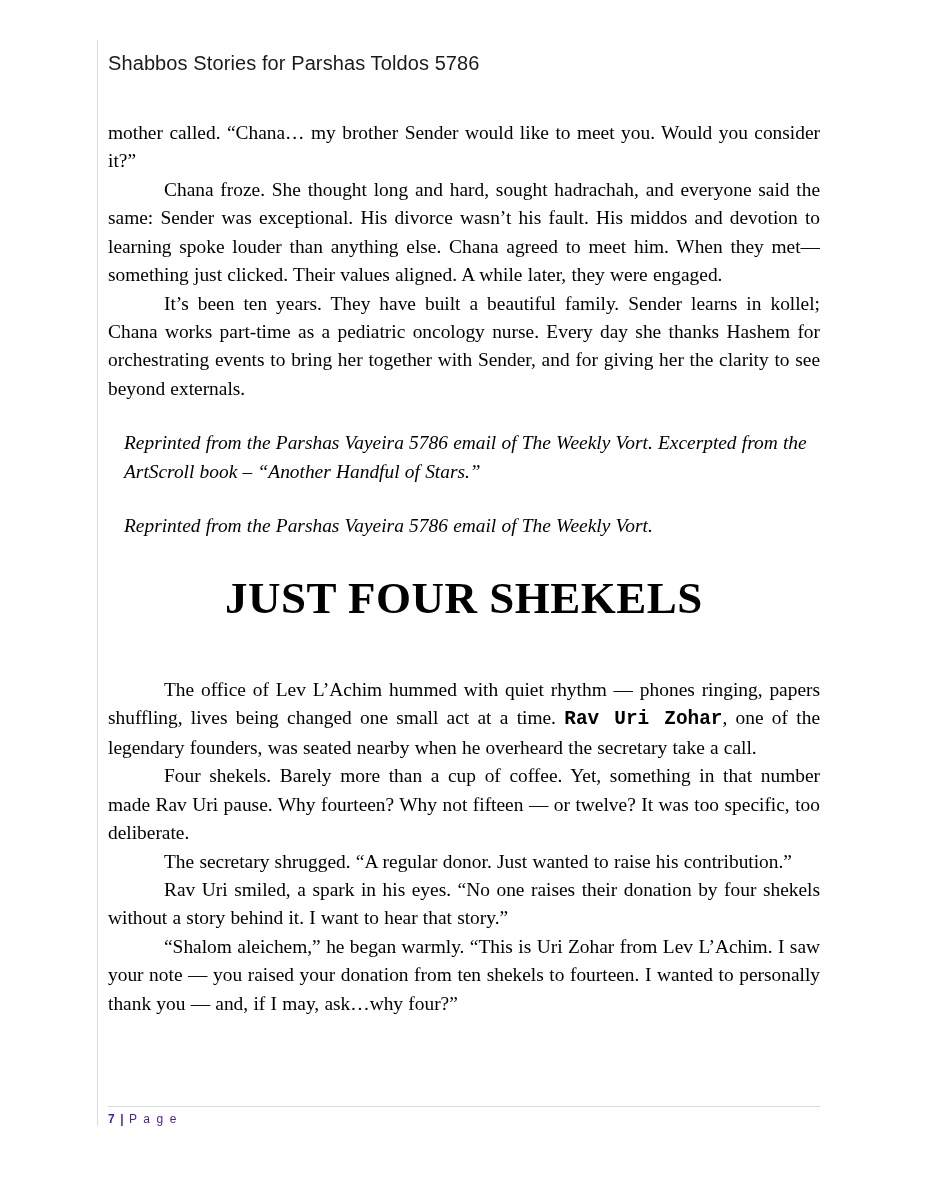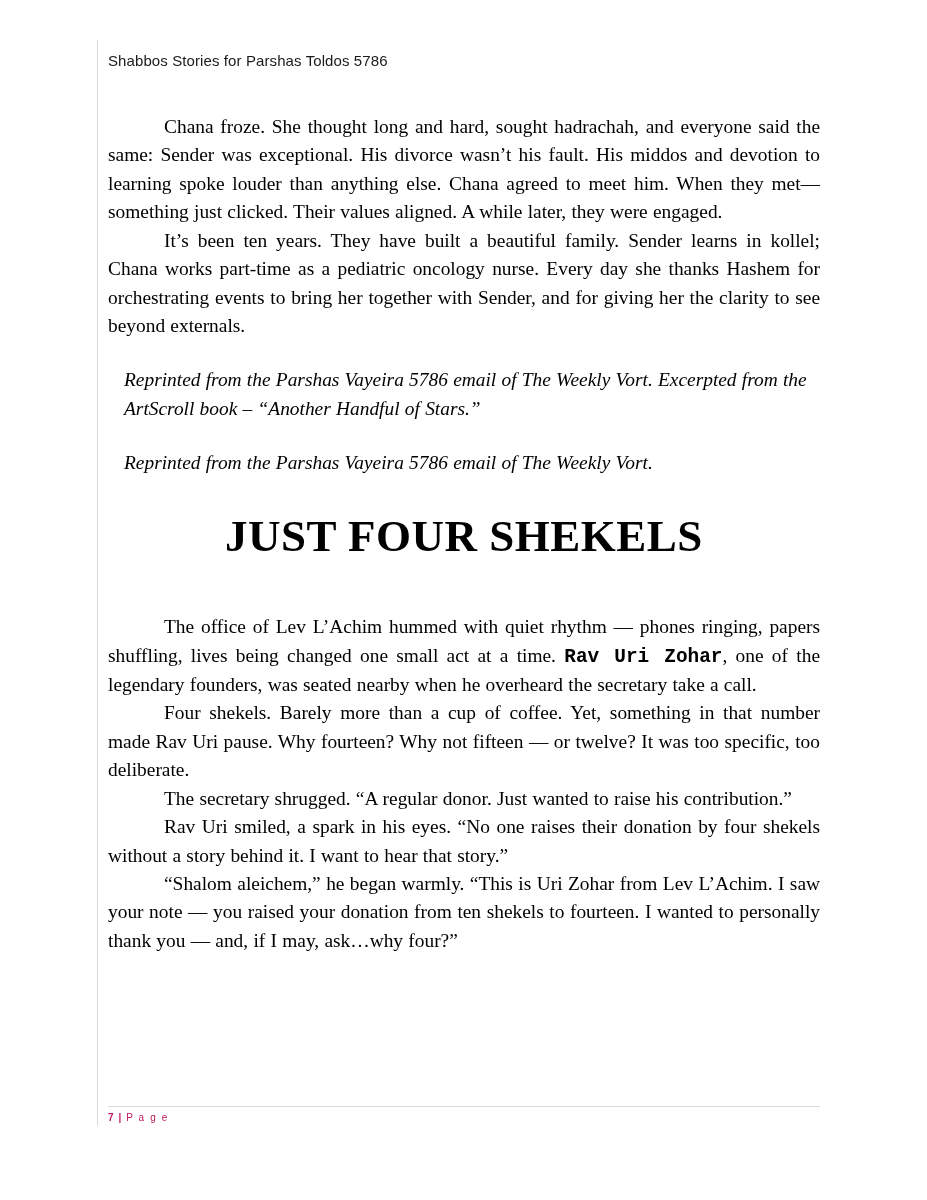--- a/index.html
+++ b/index.html
@@ -31,21 +31,21 @@
     background: #d9d9d9;
   }
   .content {
     position: absolute;
     left: 108px;
     top: 52px;
     width: 712px;
   }
   .header-line {
     font-family: "Liberation Sans", sans-serif;
-    font-size: 15px;
+    font-size: 20px;
     color: #1a1a1a;
     letter-spacing: 0.1px;
     margin-bottom: 44px;
   }
   p.body {
     font-family: "Liberation Serif", serif;
     font-size: 19.4px;
     line-height: 1.465;
     text-align: justify;
     margin: 0;
@@ -77,22 +77,22 @@
     top: 1106px;
     width: 712px;
     height: 1px;
     background: #d9d9d9;
   }
   .footer {
     position: absolute;
     left: 108px;
     top: 1112px;
     font-family: "Liberation Sans", sans-serif;
-    font-size: 10px;
-    color: #be185d;
+    font-size: 12px;
+    color: #4c1d95;
     letter-spacing: 1.6px;
   }
   .footer .pg-num {
     font-weight: bold;
     letter-spacing: 0.5px;
   }
   .footer .sep {
     font-weight: bold;
     letter-spacing: 0.5px;
   }
@@ -101,20 +101,21 @@
 <body>
 
 <div class="page">
 
   <div class="left-rule"></div>
 
   <div class="content">
 
     <div class="header-line">Shabbos Stories for Parshas Toldos 5786</div>
 
+    <p class="body">mother called. “Chana… my brother Sender would like to meet you. Would you consider it?”</p>
     <p class="body indent">Chana froze. She thought long and hard, sought hadrachah, and everyone said the same: Sender was exceptional. His divorce wasn’t his fault. His middos and devotion to learning spoke louder than anything else. Chana agreed to meet him. When they met—something just clicked. Their values aligned. A while later, they were engaged.</p>
     <p class="body indent">It’s been ten years. They have built a beautiful family. Sender learns in kollel; Chana works part-time as a pediatric oncology nurse. Every day she thanks Hashem for orchestrating events to bring her together with Sender, and for giving her the clarity to see beyond externals.</p>
 
     <div class="gap-md"></div>
 
     <p class="body italic">Reprinted from the Parshas Vayeira 5786 email of The Weekly Vort. Excerpted from the ArtScroll book – “Another Handful of Stars.”</p>
 
     <div class="gap-md"></div>
 
     <p class="body italic">Reprinted from the Parshas Vayeira 5786 email of The Weekly Vort.</p>

